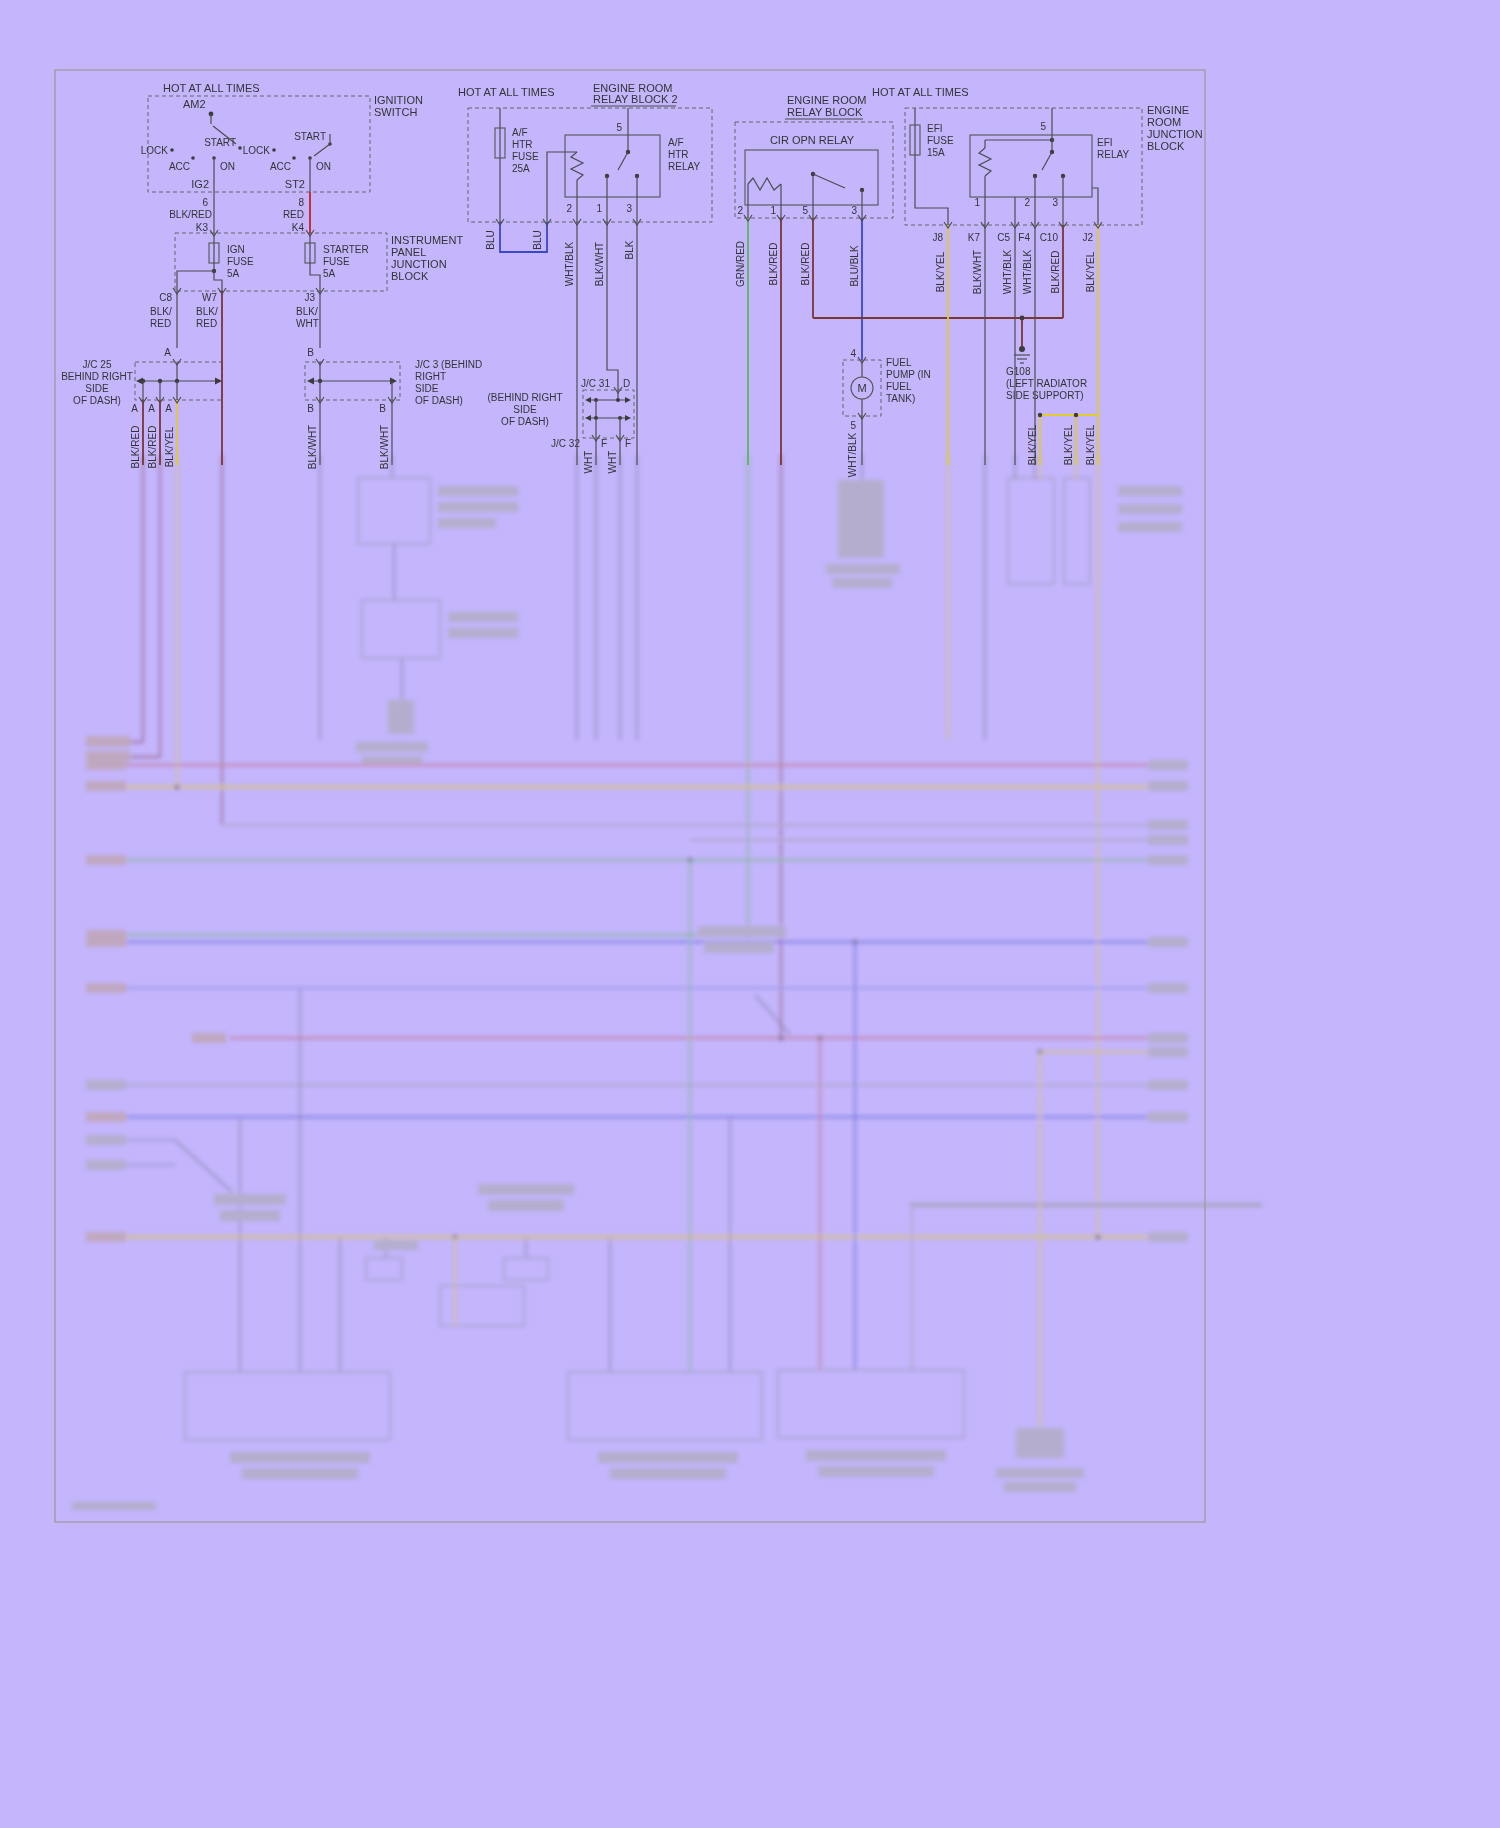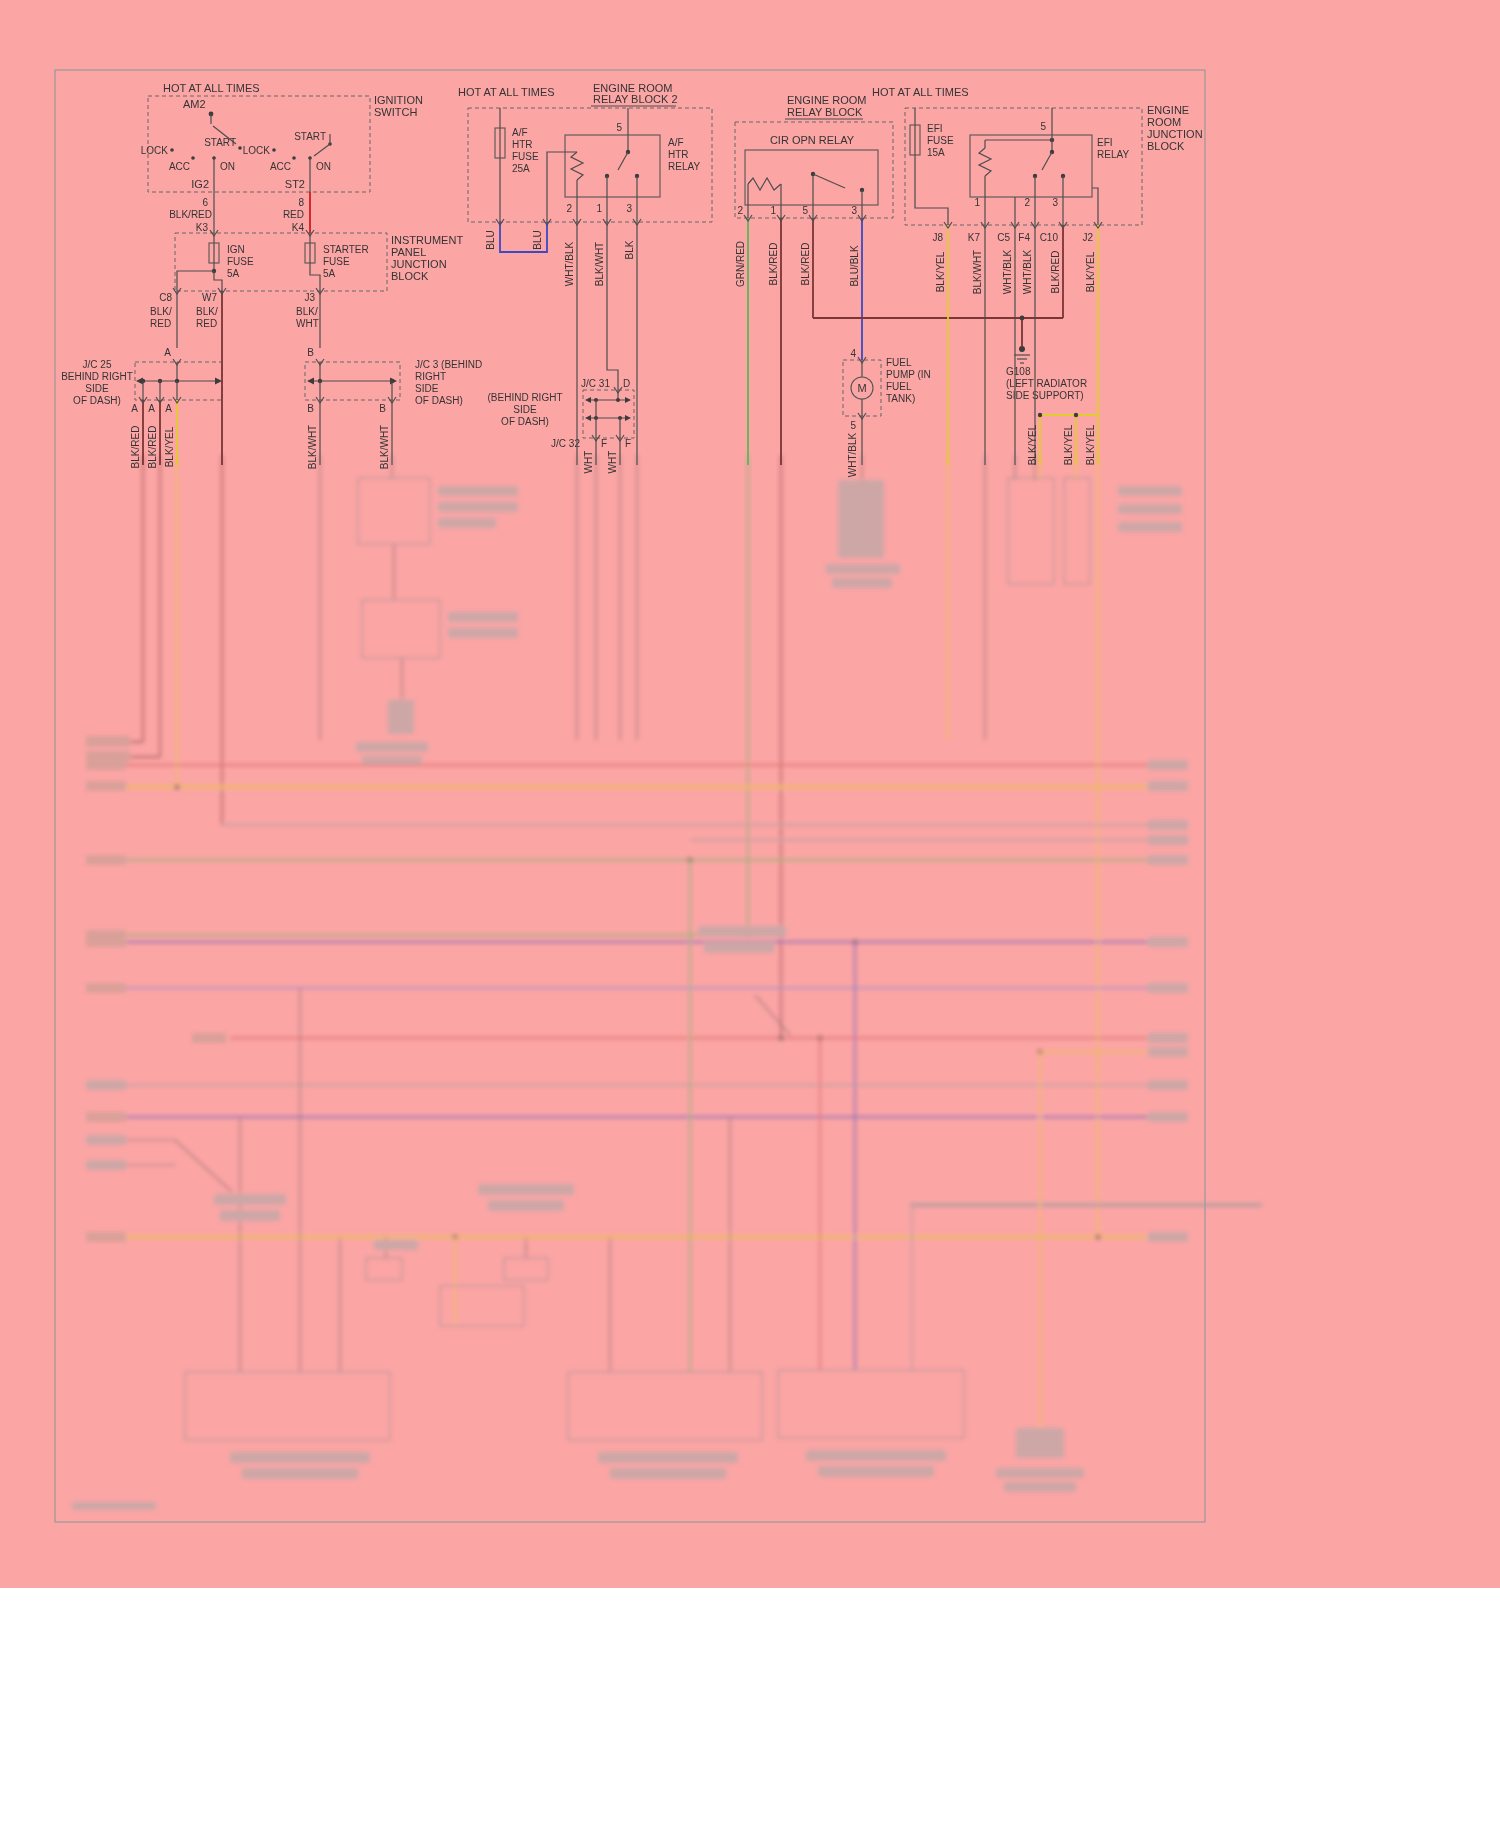--- a/index.html
+++ b/index.html
@@ -1,16 +1,16 @@
 <!DOCTYPE html>
 <html><head>
 <meta charset="utf-8">
 <style>
   body{margin:0;background:#fff}
-  .page{position:relative;width:1500px;height:1588px;background:#fca5a5;font-family:"Liberation Sans",sans-serif}
+  .page{position:relative;width:1500px;height:1828px;background:#c4b5fd;font-family:"Liberation Sans",sans-serif}
   svg text{font-family:"Liberation Sans",sans-serif;font-size:11px;fill:#343434}
   .ts{font-size:10px}
   .te{text-anchor:end}
   .tm{text-anchor:middle}
   .w{stroke:#4d4d4d;stroke-width:1.2;fill:none}
   .cw{fill:none;stroke-width:1.8}
   .cw3{fill:none;stroke-width:3}
   .cw4{fill:none;stroke-width:4.5}
   .db{fill:none;stroke:#666;stroke-width:1;stroke-dasharray:4 3}
   .sb{fill:none;stroke:#555;stroke-width:1.1}

